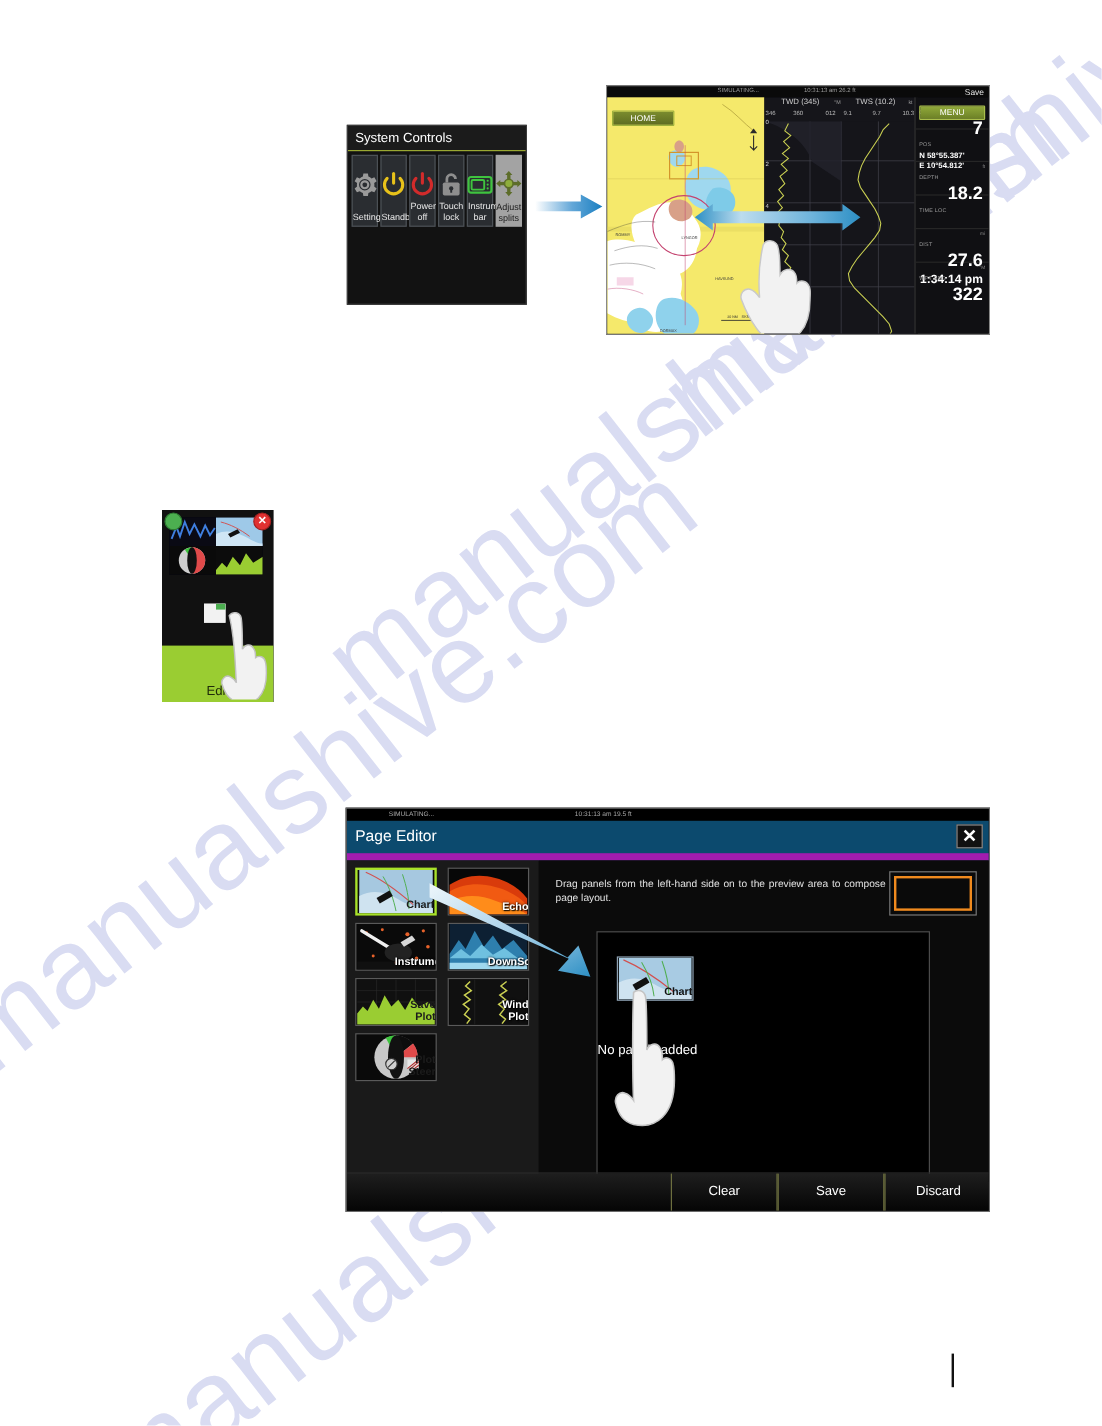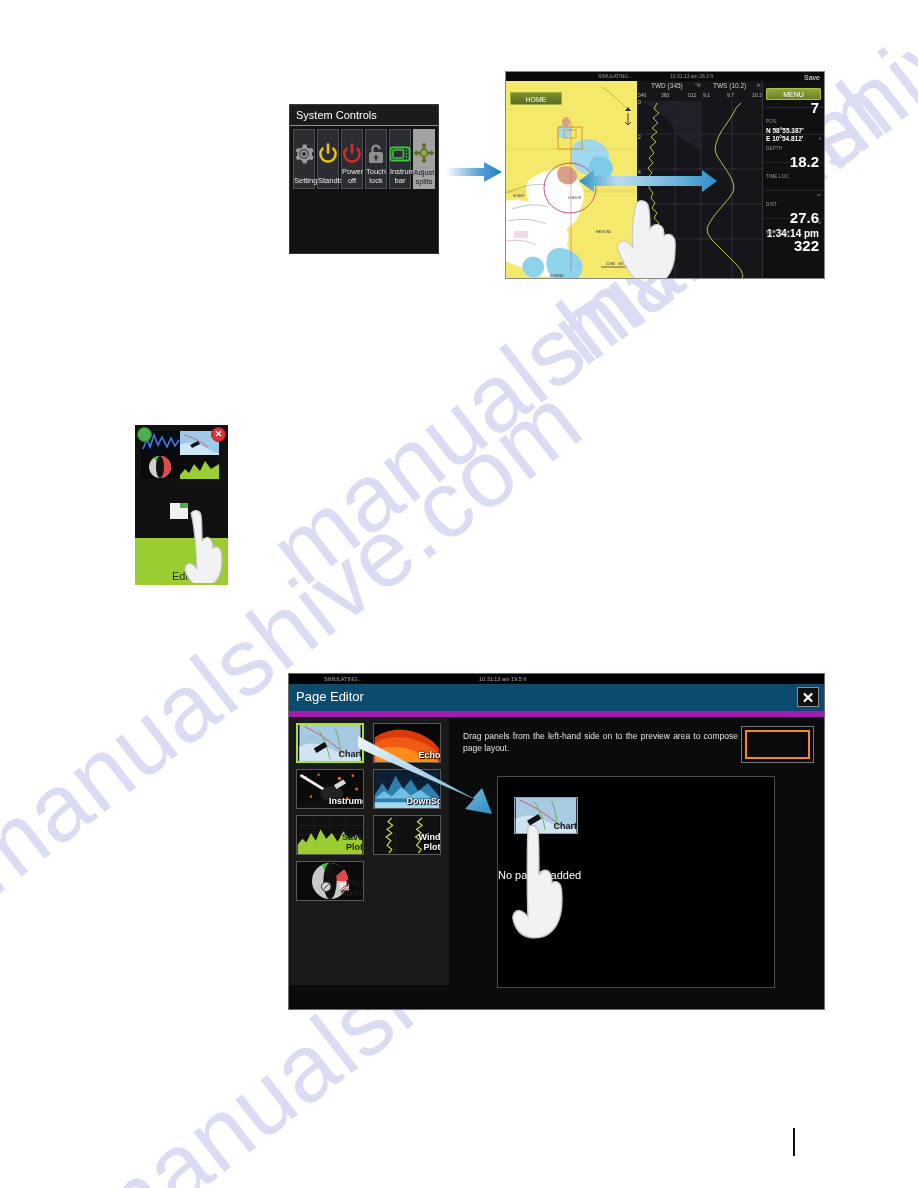--- a/index.html
+++ b/index.html
@@ -604,20 +604,25 @@
           </svg>
           <span class="pe-thumb-label" style="color:#111;text-shadow:none;">Chart</span>
         </div>
         <svg class="hand" style="left:6px;top:48px;width:66px;height:120px;" viewBox="0 0 66 120">
           <path d="M24 2c3-3 9-2 10 4 1 8 1 34 1 44 2-5 8-7 11-2 2 3 2 7 2 10 3-3 8-1 9 4 1 4 1 9 1 13 0 13-3 24-10 31-6 6-15 8-24 6-8-2-13-9-15-18-1-5 3-10 8-8 3 1 5 3 7 6-1-17-1-71-0-90z" fill="#f2f2f2" stroke="#c4c4c4" stroke-width="1.3"></path>
         </svg>
       </div>
     </div>
   </div>
 
+  <div class="pe-footer">
+    <div class="pe-btn" style="left:270px;width:89px;">Clear</div>
+    <div class="pe-btn" style="left:359px;width:89px;">Save</div>
+    <div class="pe-btn" style="left:448px;width:89px;border-right:none;">Discard</div>
+  </div>
 </div>
 
 <svg style="position:absolute;left:350px;top:730px;width:160px;height:92px;z-index:8;" viewBox="0 0 160 92">
   <defs>
     <linearGradient id="da" x1="0" y1="0" x2="1" y2="1">
       <stop offset="0%" stop-color="#eef6fb"></stop>
       <stop offset="60%" stop-color="#9dcbe6"></stop>
       <stop offset="100%" stop-color="#2d8fc4"></stop>
     </linearGradient>
   </defs>

